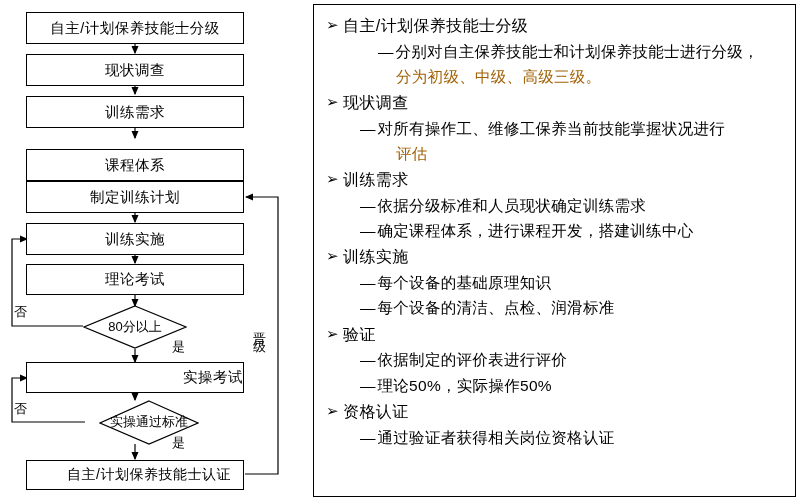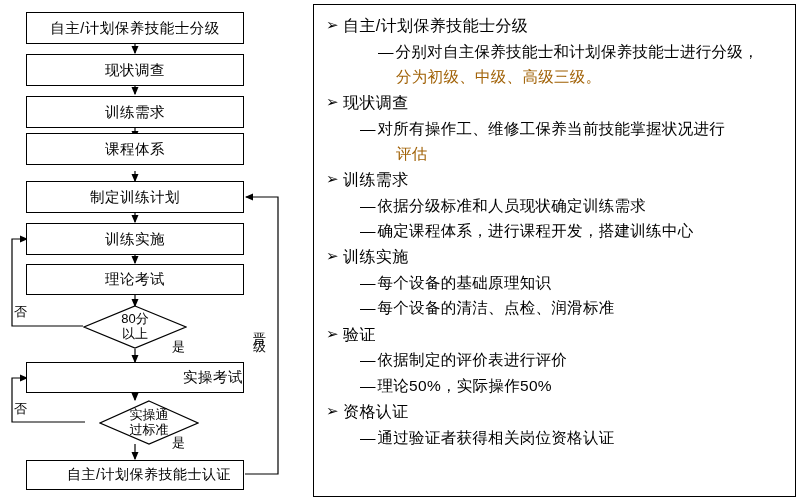--- a/index.html
+++ b/index.html
@@ -51,21 +51,21 @@
     left: 0;
     top: 0;
   }
   .diamond-label {
     position: absolute;
     left: 0;
     top: 0;
     width: 100%;
     height: 100%;
     display: flex;
-    flex-direction: column;
+    flex-direction: row;
     align-items: center;
     justify-content: center;
     font-size: 13px;
     line-height: 1.15;
     color: #000;
     text-align: center;
     pointer-events: none;
   }
 
   .edge-label {
@@ -181,21 +181,21 @@
     </div>
 
     <div class="node" style="left:26px; top:54px; width:218px; height:32px;">
       <span>现状调查</span>
     </div>
 
     <div class="node" style="left:26px; top:96px; width:218px; height:32px;">
       <span>训练需求</span>
     </div>
 
-    <div class="node" style="left:26px; top:133px; width:218px; height:32px;">
+    <div class="node" style="left:26px; top:149px; width:218px; height:32px;">
       <span>课程体系</span>
     </div>
 
     <div class="node" style="left:26px; top:181px; width:218px; height:32px;text-align:center;">
       <span>制定训练计划</span>
     </div>
 
     <div class="node" style="left:26px; top:223px; width:218px; height:32px;">
       <span>训练实施</span>
     </div>

